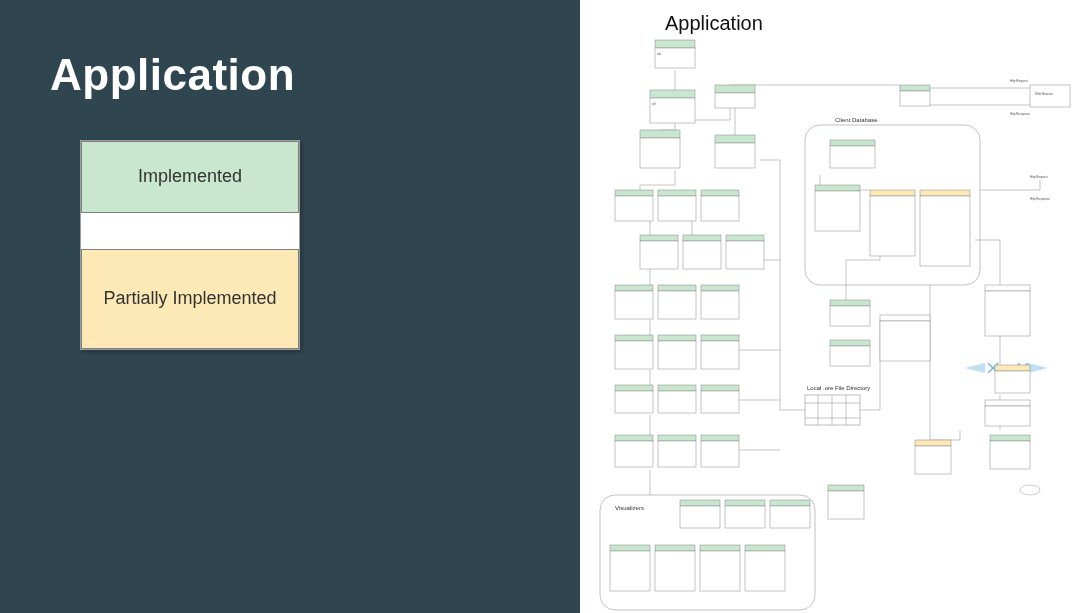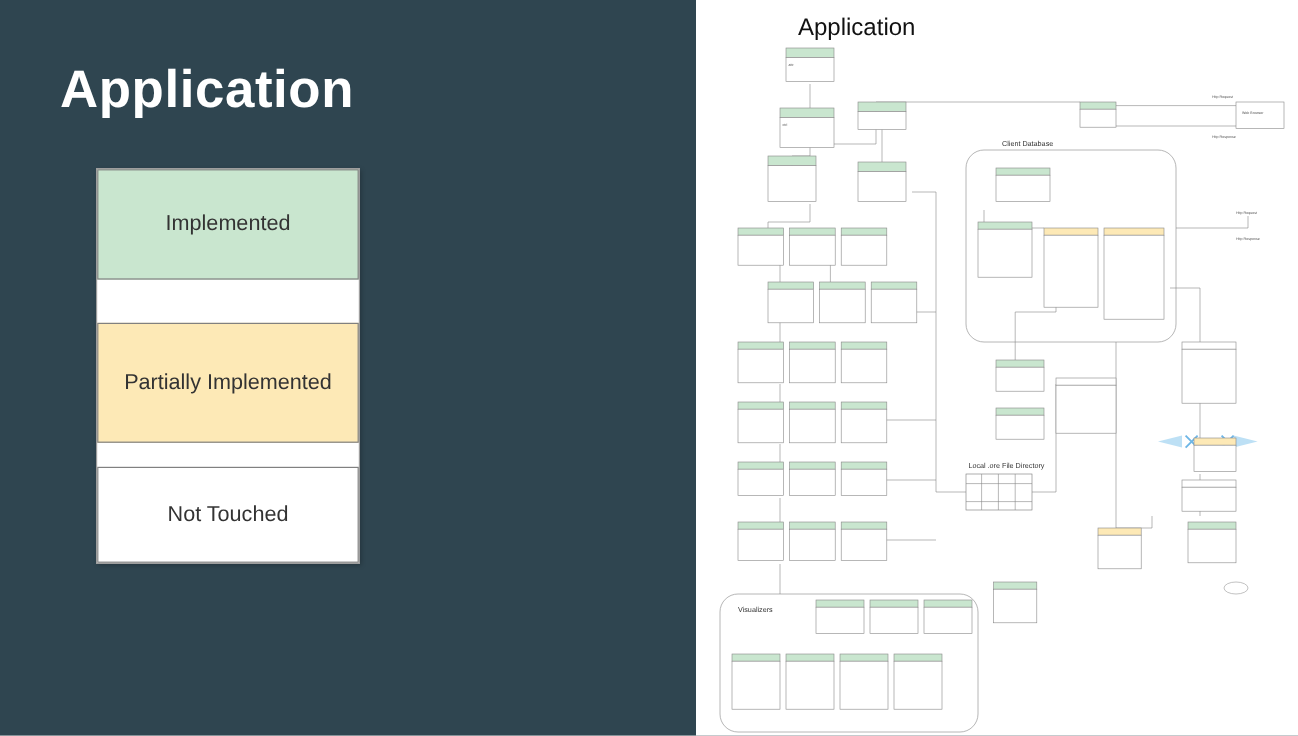--- a/index.html
+++ b/index.html
@@ -37,21 +37,21 @@
   border: 1px solid #808080;
   display: flex;
   align-items: center;
   justify-content: center;
   text-align: center;
   color: #333;
   font-size: 18px;
   line-height: 1.3;
   padding: 10px;
 }
-.legend-item.implemented { background: #c9e6cf; height: 92px; }
+.legend-item.implemented { background: #c9e6cf; height: 72px; }
 .legend-item.partial { background: #fde9b6; height: 100px; margin-top: 36px; }
 .legend-item.nottouched { background: #ffffff; height: 80px; margin-top: 20px; }
 
 .right-panel {
   width: 502px;
   height: 613px;
   background: #ffffff;
   position: relative;
   overflow: hidden;
 }
@@ -93,21 +93,20 @@
 .grid-table { fill:#fff; stroke:#777; stroke-width:0.5;}
 </style>
 </head>
 <body>
 
 <div class="left-panel">
   <h1 class="title">Application</h1>
   <div class="legend">
     <div class="legend-item implemented">Implemented</div>
     <div class="legend-item partial">Partially Implemented</div>
-    <div class="legend-item nottouched">Not Touched</div>
   </div>
 </div>
 
 <div class="right-panel">
   <div class="window-frame"></div>
   <div class="diagram-title">Application</div>
   <svg class="svg-diagram" width="502" height="613" viewBox="0 0 502 613">
 
     <rect class="round-group" x="225" y="125" width="175" height="160" rx="15" ry="15"></rect>
     <text class="lbl" x="255" y="122">Client Database</text>

